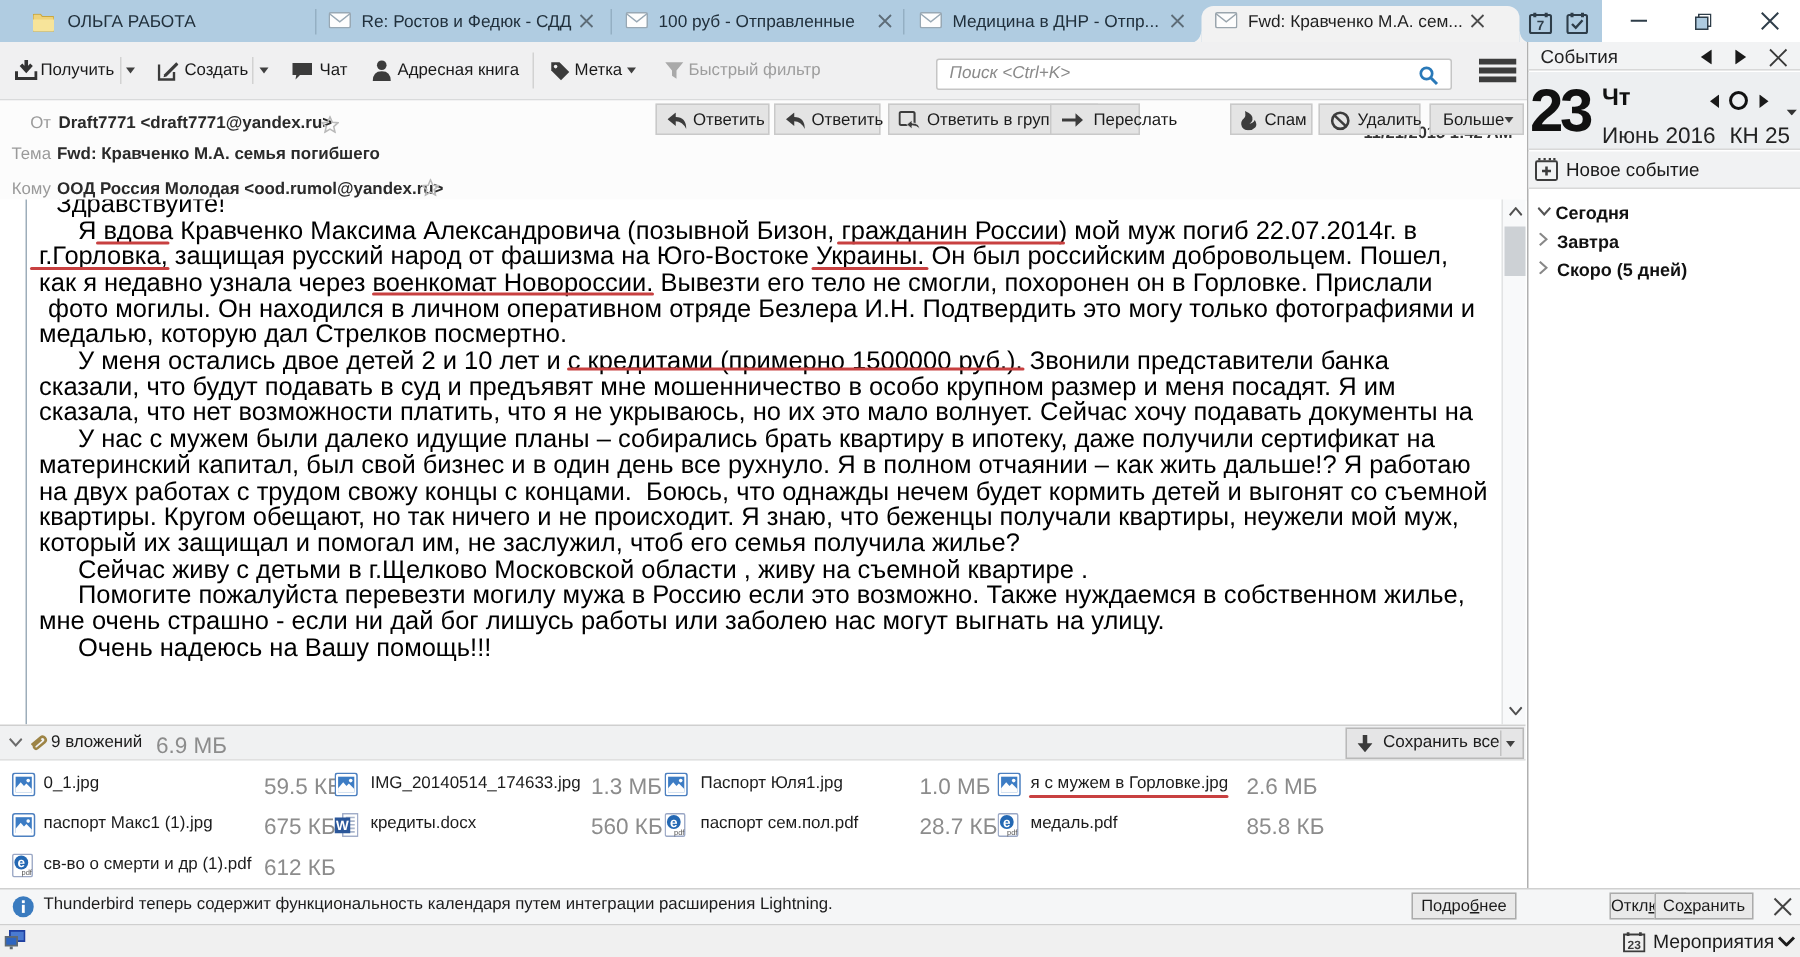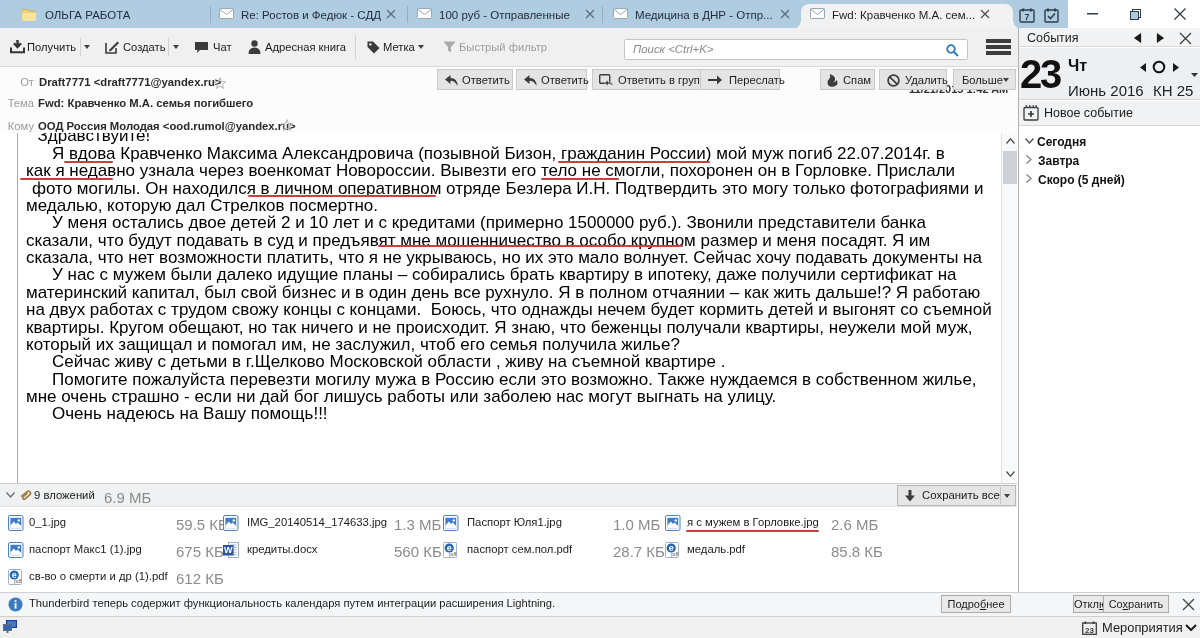--- a/index.html
+++ b/index.html
@@ -232,21 +232,21 @@
     </div>
   <div class="hbtn" style="left:592px;width:140px">
       <svg class="abs" style="left:6px;top:4px" width="14" height="12" viewBox="0 0 14 12">
         <rect x="0.7" y="0.7" width="10" height="8.6" rx="1" fill="none" stroke="#3c3c3c" stroke-width="1.4"></rect>
         <path d="M9 6 L9 8 Q14 8 14 12 Q12.5 9.8 9 9.8 L9 12 L5.5 9 Z" fill="#3c3c3c" stroke="#e4e4e4" stroke-width="0.6"></path>
       </svg>
       <span class="lbl" style="left:25px">Ответить в группу</span>
     <div style="position:absolute;right:18px;top:2px;width:1px;height:15px;background:#c9c9c9"></div>
     <div class="tbarr" style="right:5px;left:auto;top:8px"></div>
     </div>
-  <div class="hbtn" style="left:700px;width:80px">
+  <div class="hbtn" style="left:700px;width:60px">
       <svg class="abs" style="left:7px;top:5px" width="14" height="10" viewBox="0 0 14 10">
         <path d="M0 4 L9 4 L9 0.5 L14 5 L9 9.5 L9 6 L0 6 Z" fill="#3c3c3c"></path>
       </svg>
       <span class="lbl" style="left:28px">Переслать</span>
     </div>
   <div class="hbtn" style="left:820px;width:55px">
       <svg class="abs" style="left:6px;top:4px" width="12" height="13" viewBox="0 0 12 13">
         <path d="M3 0 Q9 2.5 8 6 Q7.6 7.6 6 8.5 Q8.5 8.2 9.5 6 Q11.5 9 9.8 11 Q8 13 4.8 12.8 Q1 12.5 0.5 9 Q0.2 6.5 2.2 5 Q3.8 3.5 3 0 Z" fill="#3c3c3c"></path>
       </svg>
       <span class="lbl" style="left:22px">Спам</span>
@@ -260,20 +260,21 @@
     </div>
   <div class="hbtn" style="left:953px;width:63px">
       <span class="lbl" style="left:8px">Больше</span>
       <div class="tbarr" style="right:6px;left:auto;top:8px"></div>
     </div>
 </div>
 <div class="abs" id="mbody">
     <div id="mtext">
 <div style="text-indent:11.5px">Здравствуйте!</div>
 <div style="text-indent:26px">Я вдова Кравченко Максима Александровича (позывной Бизон, гражданин России) мой муж погиб 22.07.2014г. в</div>
+<div>г.Горловка, защищая русский народ от фашизма на Юго-Востоке Украины. Он был российским добровольцем. Пошел,</div>
 <div>как я недавно узнала через военкомат Новороссии. Вывезти его тело не смогли, похоронен он в Горловке. Прислали</div>
 <div style="text-indent:6px">фото могилы. Он находился в личном оперативном отряде Безлера И.Н. Подтвердить это могу только фотографиями и</div>
 <div>медалью, которую дал Стрелков посмертно.</div>
 <div style="text-indent:26px">У меня остались двое детей 2 и 10 лет и с кредитами (примерно 1500000 руб.). Звонили представители банка</div>
 <div>сказали, что будут подавать в суд и предъявят мне мошенничество в особо крупном размер и меня посадят. Я им</div>
 <div>сказала, что нет возможности платить, что я не укрываюсь, но их это мало волнует. Сейчас хочу подавать документы на</div>
 <div style="text-indent:26px">У нас с мужем были далеко идущие планы – собирались брать квартиру в ипотеку, даже получили сертификат на</div>
 <div>материнский капитал, был свой бизнес и в один день все рухнуло. Я в полном отчаянии – как жить дальше!? Я работаю</div>
 <div>на двух работах с трудом свожу концы с концами.&nbsp; Боюсь, что однажды нечем будет кормить детей и выгонят со съемной</div>
 <div>квартиры. Кругом обещают, но так ничего и не происходит. Я знаю, что беженцы получали квартиры, неужели мой муж,</div>

